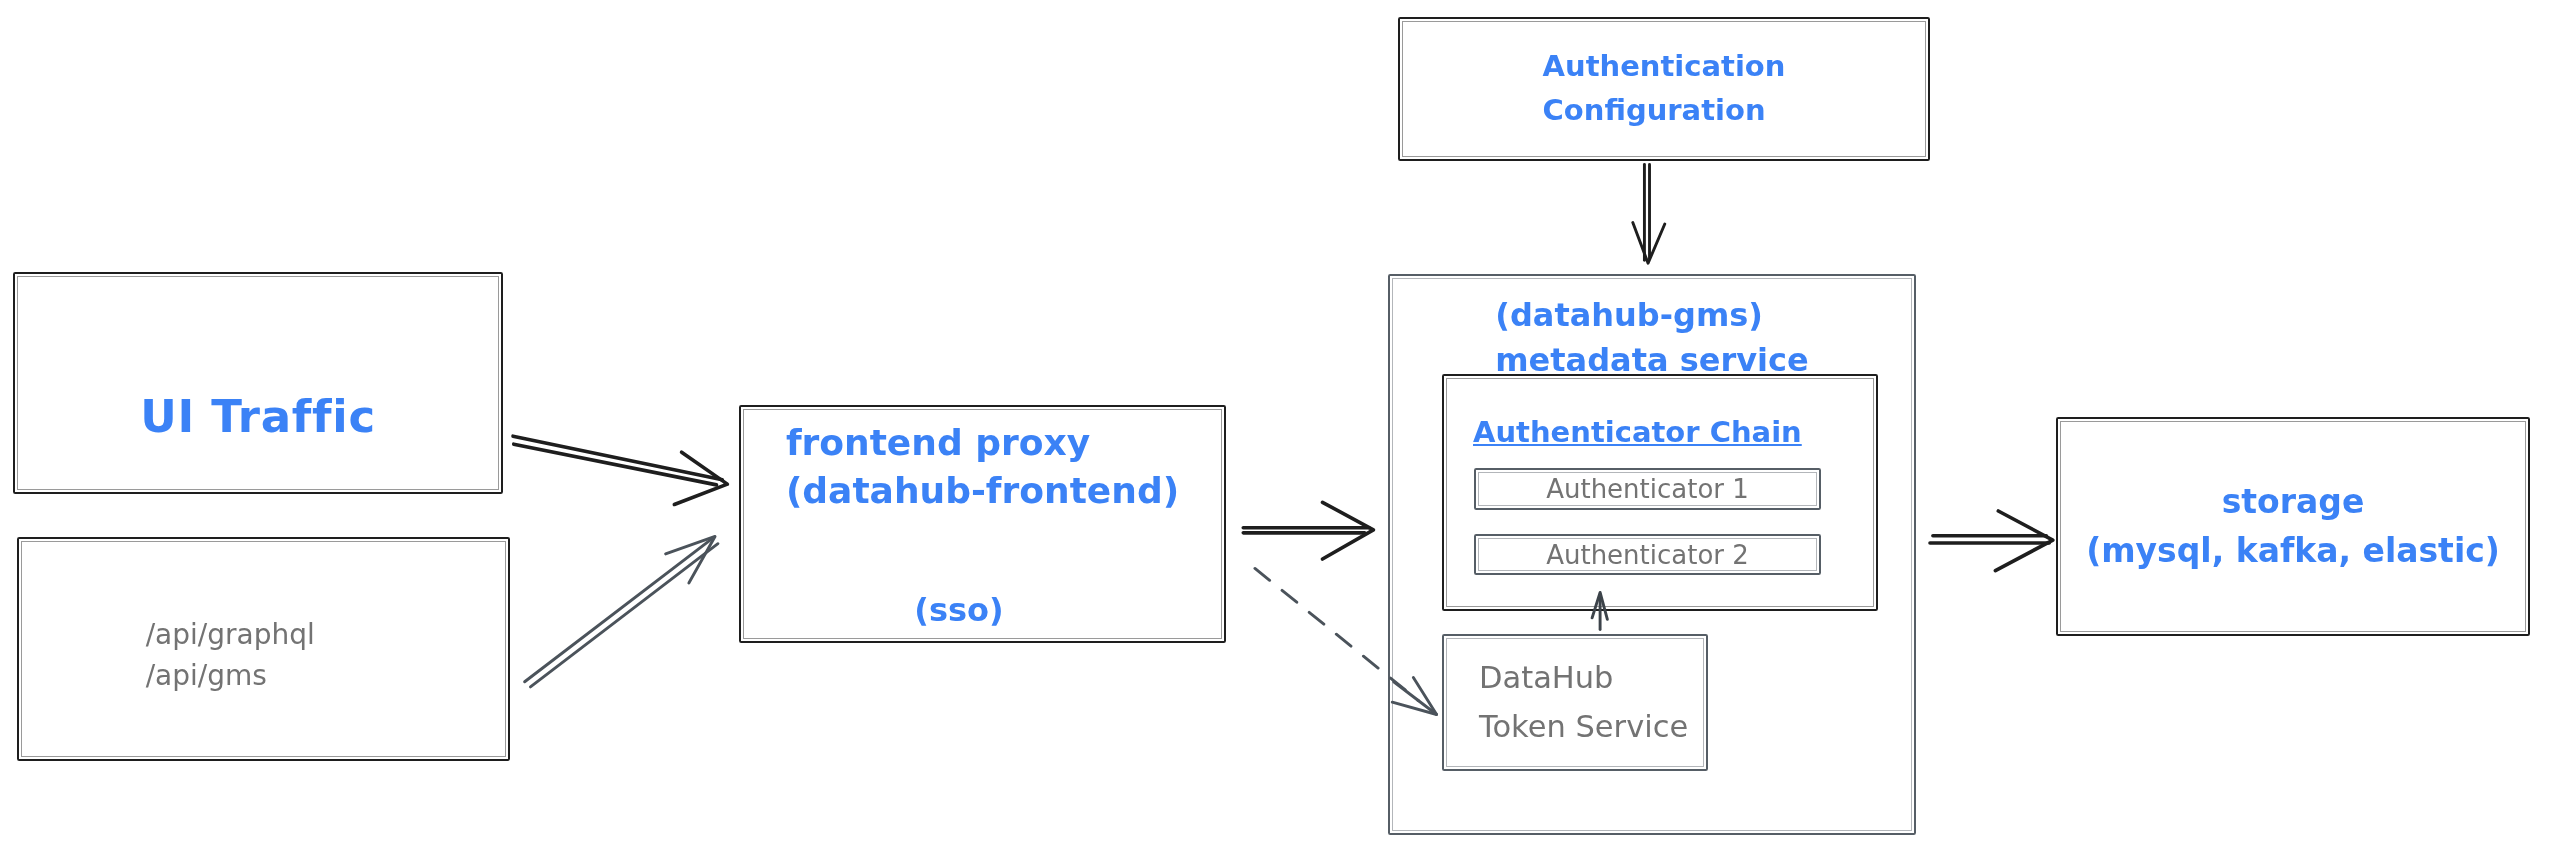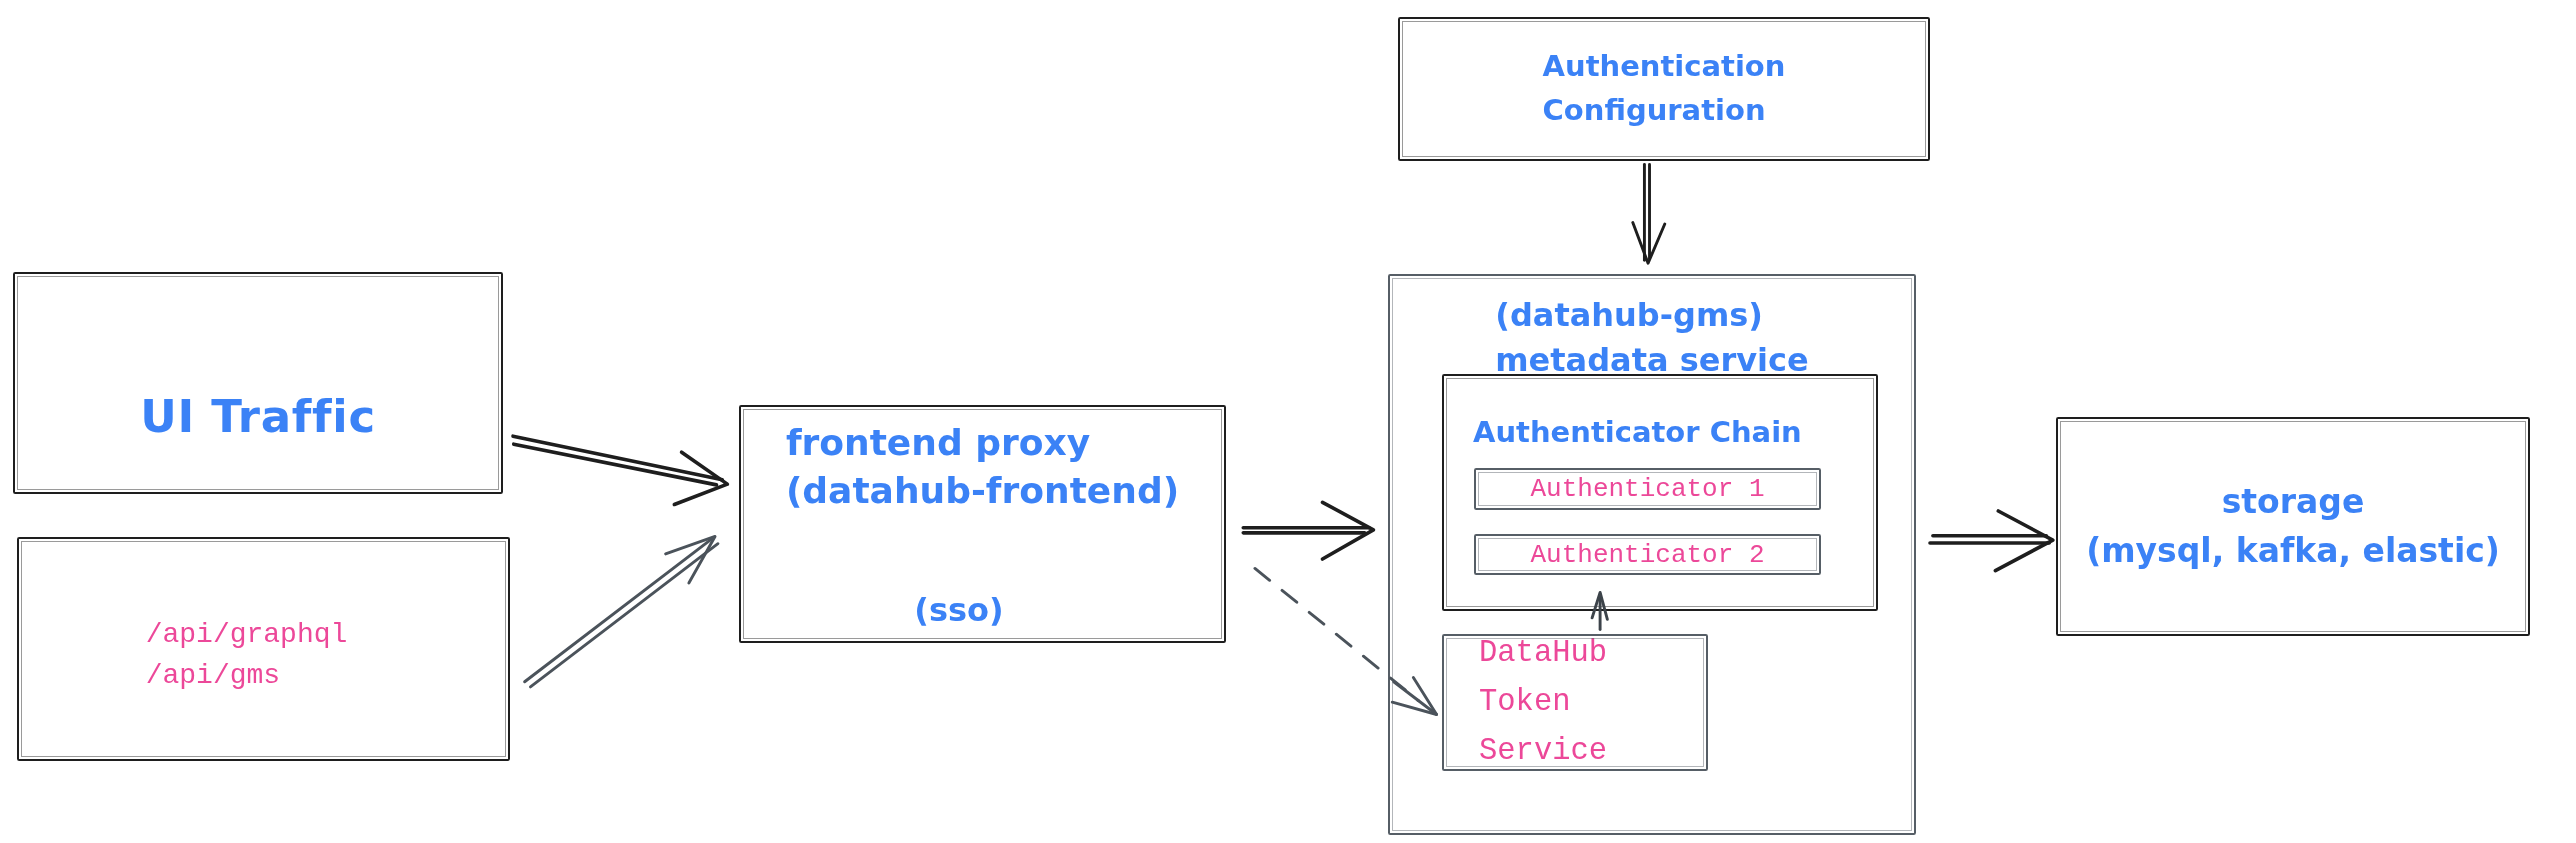--- a/index.html
+++ b/index.html
@@ -7,21 +7,21 @@
        font-family:"DejaVu Sans", sans-serif;}
   #canvas{position:relative;width:2576px;height:844px;background:#ffffff;}
   #arrows{position:absolute;left:0;top:0;z-index:5;}
 
   .box{position:absolute;background:#ffffff;box-sizing:border-box;border-radius:2.2px;}
   .ink-border{border:2.9px solid #1e1e1e;outline:0.7px solid rgba(30,30,30,.45);outline-offset:-5.8px;}
   .gray-border{border:2.2px solid #565e66;}
   .gray-border.doubled{outline:0.7px solid rgba(86,94,102,.45);outline-offset:-5.1px;}
 
   .ink{color:#3b82f6;}
-  .muted{color:#ec4899;font-family:Liberation Mono, monospace;}
+  .muted{color:#737373;}
 
   .flex-center{display:flex;align-items:center;justify-content:center;}
   .flex-col{display:flex;flex-direction:column;}
 
   
   #box-ui{left:13px;top:272px;width:490px;height:222px;padding-top:66px;}
   .title-xl{font-size:45px;font-weight:600;letter-spacing:0.7px;}
 
   
   #box-api{left:16.7px;top:537px;width:493px;height:224px;justify-content:center;}
@@ -36,21 +36,21 @@
   
   #box-config{left:1398px;top:16.7px;width:532px;height:144px;}
   .config-lines{font-size:29px;font-weight:600;line-height:1.5;text-align:left;width:fit-content;}
 
   
   #box-gms{left:1388px;top:274px;width:528px;height:561px;}
   .gms-title{margin:17.4px auto 0 auto;width:fit-content;font-size:32px;font-weight:600;line-height:1.38;text-align:left;}
 
   
   #box-chain{left:1442px;top:374px;width:436px;height:237px;}
-  .chain-title{margin:39px 0 0 29px;font-size:29px;font-weight:600;}
+  .chain-title{margin:39px 0 0 29px;font-size:29px;font-weight:600;text-decoration:underline;}
 
   .auth-item{left:1474px;width:347px;font-size:26px;font-weight:500;}
   #box-auth1{top:468px;height:42px;}
   #box-auth2{top:534px;height:41px;}
 
   
   #box-token{left:1442px;top:634px;width:266px;height:137px;justify-content:center;padding-left:35px;}
   .token-lines{font-size:30.5px;line-height:1.6;font-weight:500;}
 
   

